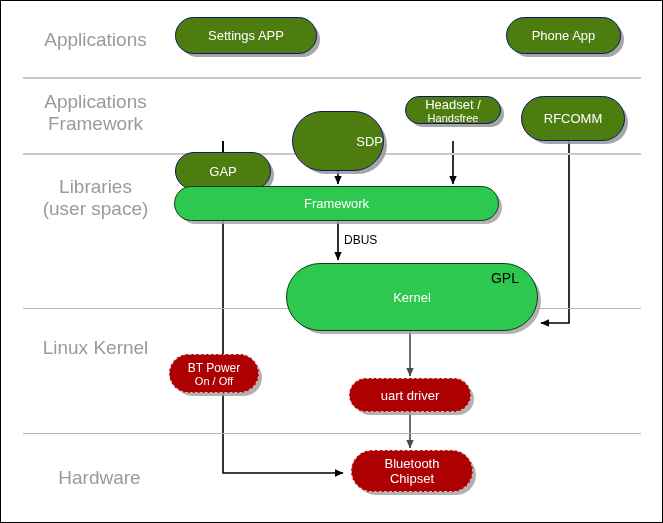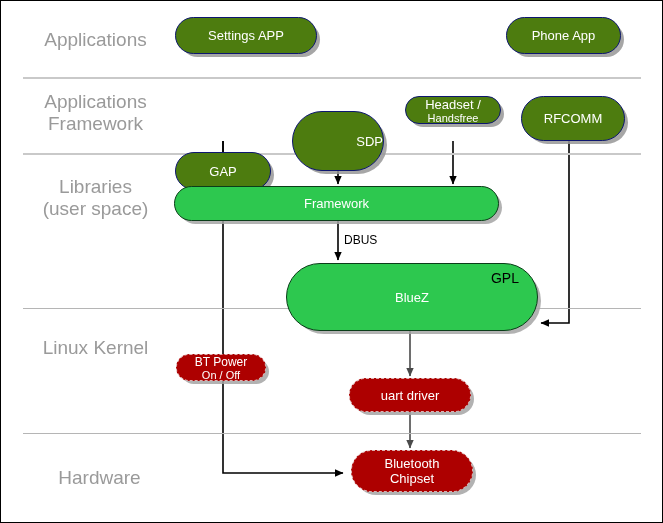--- a/index.html
+++ b/index.html
@@ -93,24 +93,24 @@
   <div class="node blue" style="left:520px;top:95px;width:104px;height:45px;">
     <span class="l1">RFCOMM</span>
   </div>
 
   <div class="node green" style="left:173px;top:185px;width:325px;height:35px;">
     <span class="l1">Framework</span>
   </div>
 
   <div class="node green" style="left:285px;top:262px;width:252px;height:68px;">
     <span class="gpl">GPL</span>
-    <span class="l1">BlueZ</span>
+    <span class="l1">Kernel</span>
   </div>
 
-  <div class="node red" style="left:175px;top:353px;width:90px;height:27px;">
+  <div class="node red" style="left:168px;top:353px;width:90px;height:39px;">
     <span class="l2" style="font-size:12px;">BT Power</span>
     <span class="l2" style="font-size:11px;">On / Off</span>
   </div>
 
   <div class="node red" style="left:348px;top:377px;width:122px;height:34px;">
     <span class="l1">uart driver</span>
   </div>
 
   <div class="node red" style="left:350px;top:449px;width:122px;height:42px;">
     <span class="l1">Bluetooth</span>

